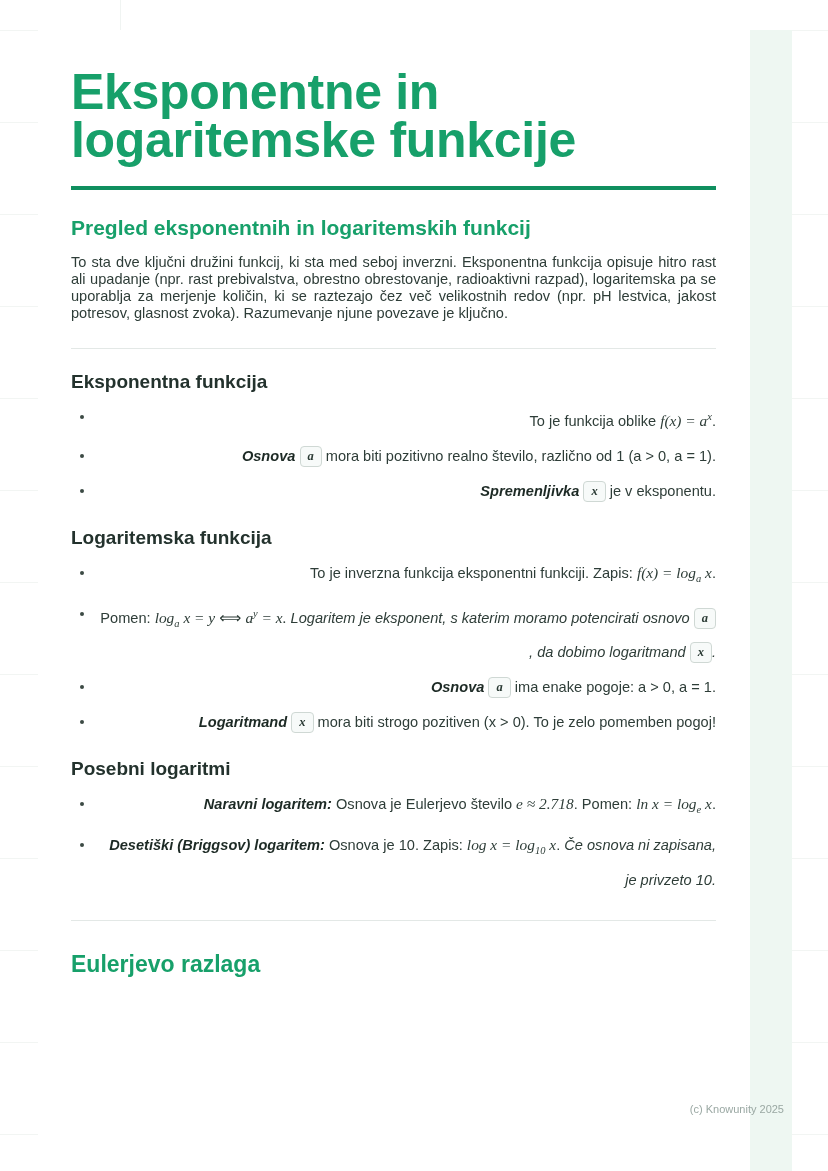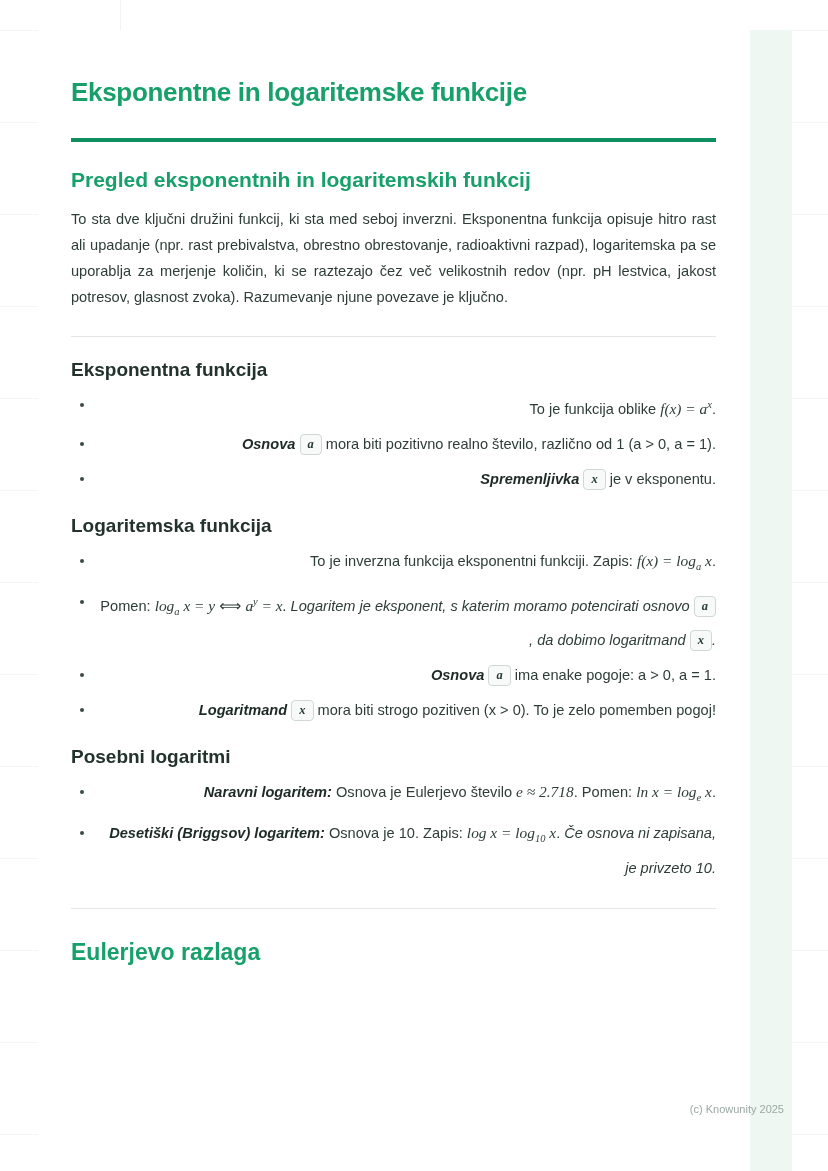--- a/index.html
+++ b/index.html
@@ -53,21 +53,21 @@
     position: absolute;
     top: 30px;
     left: 38px;
     width: 712px;
     bottom: 0;
     background: #ffffff;
     box-sizing: border-box;
     padding: 38px 34px 0 33px;
   }
   h1.doc-title {
-    font-size: 26px;
+    font-size: 50px;
     line-height: 48px;
     color: #17a06a;
     font-weight: bold;
     margin: 0 0 0 0;
     letter-spacing: -0.3px;
   }
   .title-rule {
     margin-top: 22px;
     height: 4px;
     background: #0f8f5f;
@@ -78,21 +78,21 @@
     font-weight: bold;
     font-size: 21px;
     margin: 26px 0 14px 0;
   }
   h2.section-title.big {
     font-size: 23px;
     margin-top: 30px;
   }
   p.body-text {
     font-size: 14.6px;
-    line-height: 26px;
+    line-height: 17px;
     color: #2e3d38;
     text-align: justify;
     margin: 0 0 0 0;
   }
   .divider {
     height: 1px;
     background: #e3e8e6;
     margin: 26px 0 0 0;
   }
   h3.sub-title {

